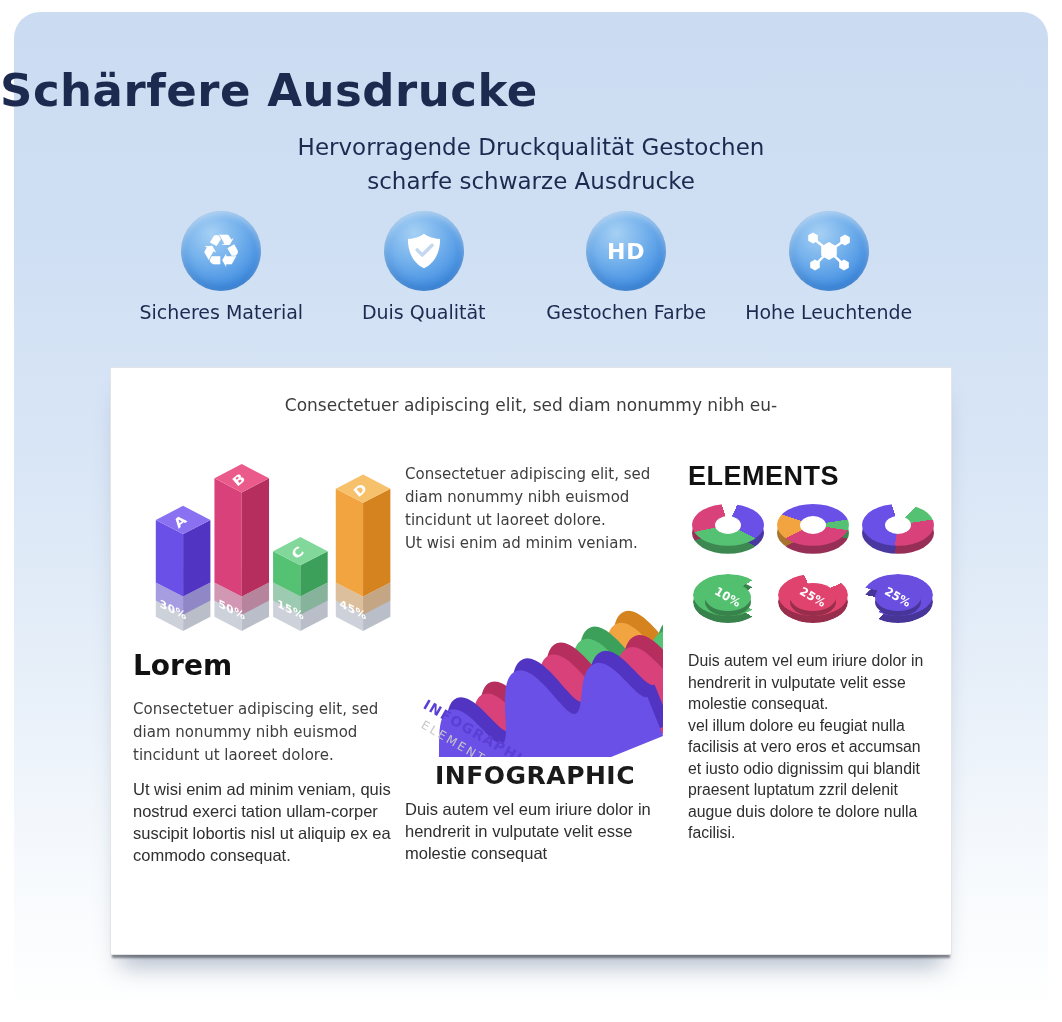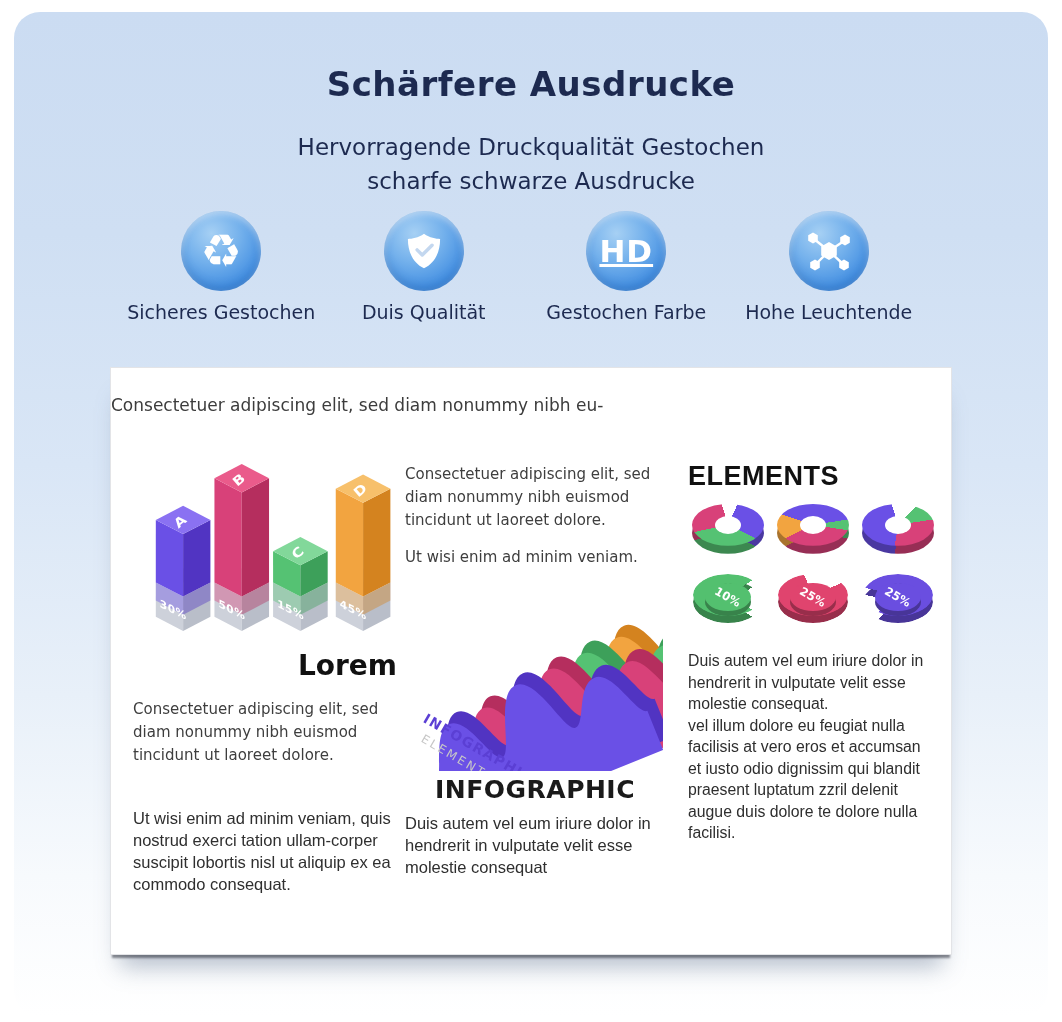--- a/index.html
+++ b/index.html
@@ -1,53 +1,53 @@
 <!DOCTYPE html>
 <html><head>
 <meta charset="utf-8">
 <style>
   * { margin:0; padding:0; box-sizing:border-box; }
   html,body { width:1062px; height:1022px; background:#ffffff; font-family:"Liberation Sans", sans-serif; overflow:hidden; }
   .stage { position:relative; width:1062px; height:1022px; background:#ffffff; }
   .bg-panel { position:absolute; left:14px; right:14px; top:12px; bottom:6px; border-radius:26px;
     background:linear-gradient(180deg,#cbdcf2 0%,#cfdff3 22%,#d9e6f6 45%,#e8f0f9 68%,#f7fafd 86%,#ffffff 100%); }
   
-  .title { position:absolute; left:0; top:64px; width:100%; text-align:center;
-    font-family:"DejaVu Sans", sans-serif; font-weight:700; font-size:34px; letter-spacing:0.5px; color:#1d2a50; }
+  .title { position:absolute; left:0; top:64px; width:100%; text-align:left;
+    font-family:"DejaVu Sans", sans-serif; font-weight:700; font-size:45px; letter-spacing:0.5px; color:#1d2a50; }
   .subtitle { position:absolute; left:0; top:130px; width:100%; text-align:center;
     font-family:"DejaVu Sans", sans-serif; font-weight:400; font-size:23px; line-height:34px; color:#1d2a50; }
   
   .features { position:absolute; left:120px; top:211px; width:810px; display:flex; }
   .feature { flex:1; display:flex; flex-direction:column; align-items:center; }
   .f-circle { width:80px; height:80px; border-radius:50%;
     background:radial-gradient(circle at 38% 28%, #a6d0f4 0%, #74b1ec 38%, #4590e2 72%, #3079d2 100%);
     display:flex; align-items:center; justify-content:center;
     box-shadow:inset 0 -4px 8px rgba(20,70,140,.25), inset 0 3px 6px rgba(255,255,255,.5); }
   .f-glyph { color:#ffffff; font-family:"DejaVu Sans", sans-serif; }
   .g-recycle { font-size:46px; line-height:1; }
-  .g-hd { font-size:31px; font-weight:700; letter-spacing:1px;text-decoration:underline; }
+  .g-hd { font-size:22px; font-weight:700; letter-spacing:1px; }
   .f-label { margin-top:10px; font-family:"DejaVu Sans", sans-serif; font-size:19px; font-weight:500; color:#1d2a50; white-space:nowrap; }
   
   .card { position:absolute; left:110px; top:367px; width:842px; height:588px; background:#ffffff;
     border:1px solid #e3e4e7;
     box-shadow:0 5px 2px -2px rgba(45,50,60,.55), 0 22px 22px -10px rgba(80,100,130,.40); }
-  .intro { position:absolute; left:0; top:26px; width:100%; text-align:left;
+  .intro { position:absolute; left:0; top:26px; width:100%; text-align:center;
     font-family:"DejaVu Sans", sans-serif; font-size:17px; line-height:23px; color:#3c3c3c; }
   .col { position:absolute; }
   .col-left   { left:22px;  top:85px;  width:264px; }
   .col-middle { left:294px; top:95px;  width:260px; }
   .col-right  { left:577px; top:93px;  width:250px; }
   .geo { font-family:"DejaVu Sans", sans-serif; }
   .hum { font-family:"Liberation Sans", sans-serif; }
   .p-std { font-size:15px; line-height:23px; color:#3e3e3e; }
   .p-hum { font-size:16.5px; line-height:22px; color:#2f2f2f; }
-  .h-lorem { margin-top:10px; text-align:right; font-family:"DejaVu Sans", sans-serif; font-weight:700; font-size:28px; color:#111111; }
+  .h-lorem { margin-top:10px; text-align:left; font-family:"DejaVu Sans", sans-serif; font-weight:700; font-size:28px; color:#111111; }
   .h-infographic { text-align:center; font-family:"DejaVu Sans", sans-serif; font-weight:600; font-size:25px; letter-spacing:0.5px; color:#1a1a1a; }
   .h-elements { font-family:"Liberation Sans", sans-serif; font-weight:700; font-size:27px; letter-spacing:0.5px; color:#111111; }
-  .mt8{margin-top:8px}.mt12{margin-top:12px}.mt14{margin-top:14px}.mt16{margin-top:16px}.mt24{margin-top:40px}
+  .mt8{margin-top:8px}.mt12{margin-top:12px}.mt14{}.mt16{margin-top:16px}.mt24{margin-top:11px}
   .p-right { font-size:15.8px; line-height:21.5px; color:#2e2e2e; }
   
   .donut-row { display:flex; justify-content:space-between; margin-top:12px; }
   .donut { position:relative; width:80px; height:62px; }
   .d-under,.d-face { position:absolute; left:4px; top:0; width:72px; height:72px; border-radius:50%;
     transform:scaleY(.58); transform-origin:top; }
   .d-under { top:8px; filter:brightness(.70); }
   .d-hole { position:absolute; left:27px; top:12px; width:26px; height:18px; background:#ffffff; border-radius:50%; }
   
   .ring-row { display:flex; justify-content:space-between; margin-top:6px; }
@@ -72,21 +72,21 @@
   <div class="subtitle">
     <div>Hervorragende Druckqualität Gestochen</div>
     <div>scharfe schwarze Ausdrucke</div>
   </div>
 
   <div class="features">
     <div class="feature">
       <div class="f-circle">
         <span class="f-glyph g-recycle">♻</span>
       </div>
-      <div class="f-label">Sicheres Gestochen</div>
+      <div class="f-label">Sicheres Material</div>
     </div>
     <div class="feature">
       <div class="f-circle">
         <svg width="46" height="46" viewBox="-20 -20 40 40">
           <path d="M0,-15 C5,-11.5 10.5,-10.5 14,-10.5 C14,1 9.5,10.5 0,15 C-9.5,10.5 -14,1 -14,-10.5 C-10.5,-10.5 -5,-11.5 0,-15 Z" fill="#ffffff"></path>
           <polyline points="-6,-1 -1.5,3.5 7,-5" fill="none" stroke="#c3d7ef" stroke-width="3" stroke-linecap="round" stroke-linejoin="round"></polyline>
         </svg>
       </div>
       <div class="f-label">Duis Qualität</div>
     </div>

